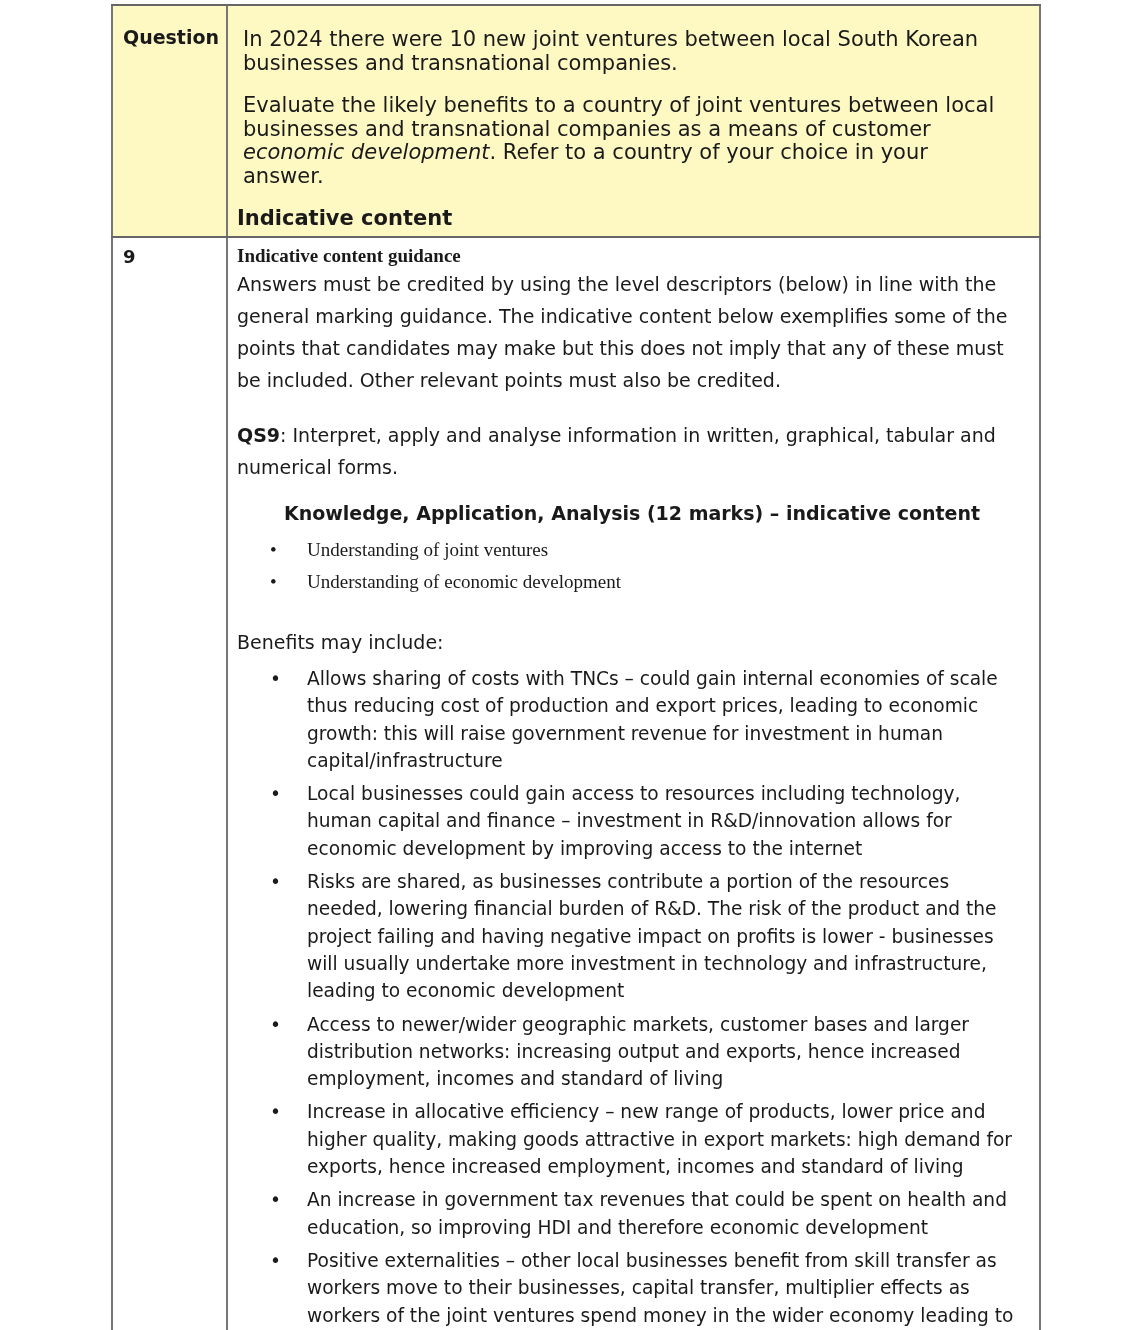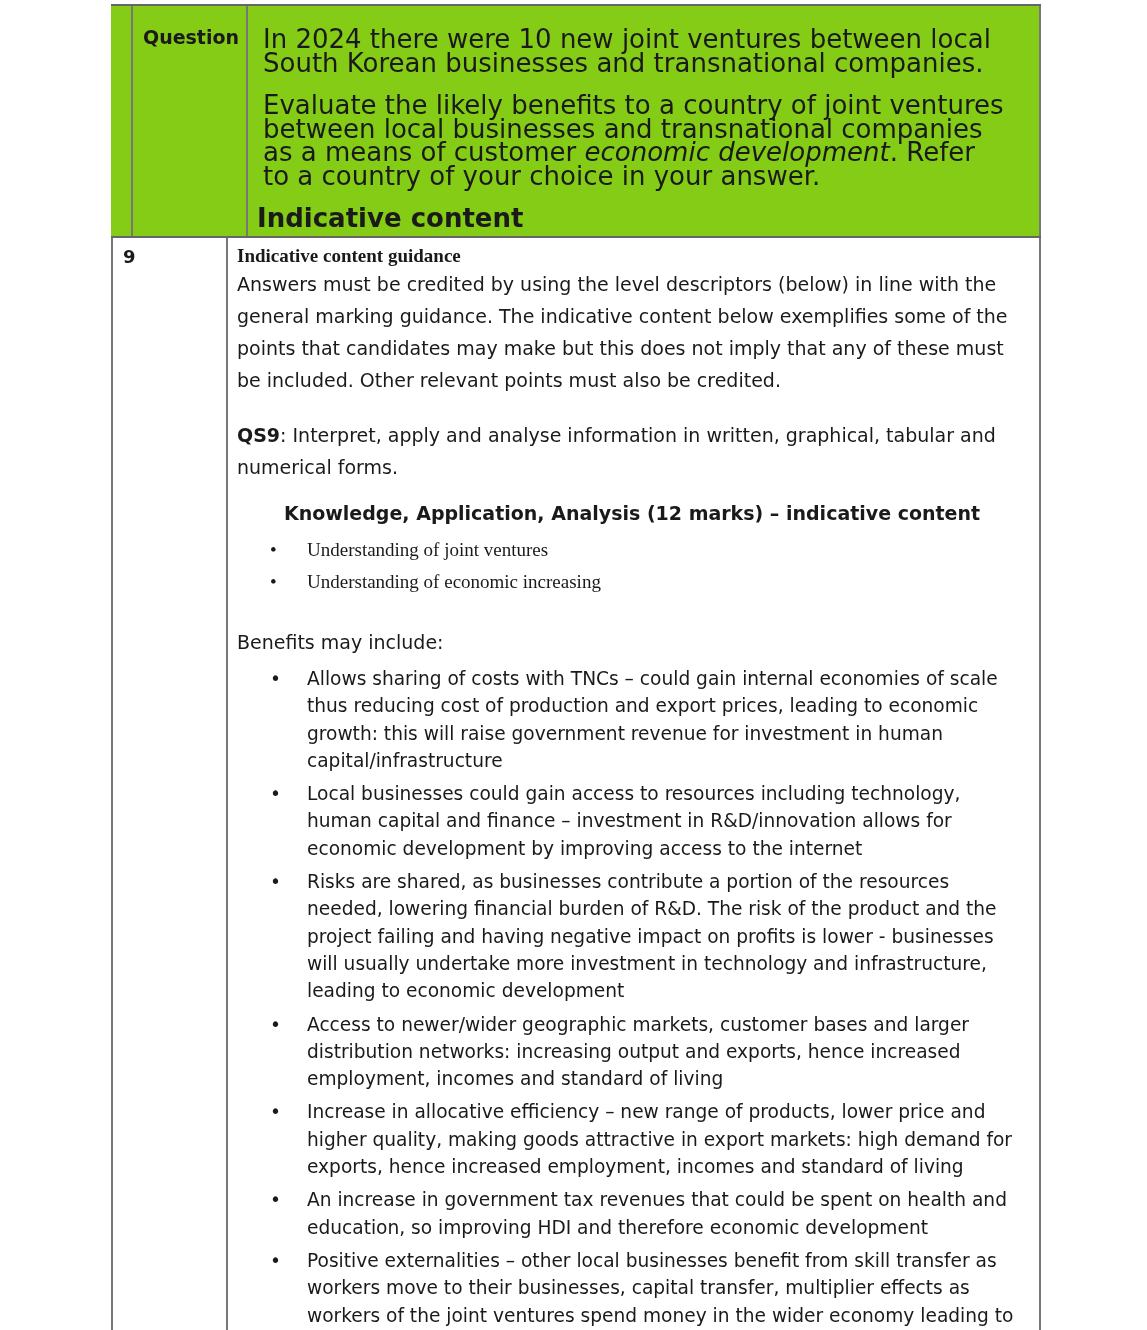--- a/index.html
+++ b/index.html
@@ -2,23 +2,23 @@
 <html><head>
 <meta charset="utf-8">
 <style>
   html, body { margin:0; padding:0; background:#ffffff; }
   body { width:1147px; height:1330px; position:relative; overflow:hidden;
          font-family:"DejaVu Sans", sans-serif; color:#1a1a1a; }
   .table { position:absolute; left:111px; top:4px; width:930px; }
   .row { display:flex; }
   .cell-left { width:117px; flex:0 0 117px; box-sizing:border-box; border-left:2px solid #777; border-right:2px solid #777; }
   .cell-right { flex:1; box-sizing:border-box; border-right:2px solid #777; }
-  .header-row { background:#84cc16; border-top:2px solid #666; border-bottom:2px solid #666; height:230px;padding-left:20px; }
+  .header-row { background:#fef9c3; border-top:2px solid #666; border-bottom:2px solid #666; height:230px; }
   .header-row .cell-left { padding:20px 0 0 10px; font-weight:bold; font-size:19px; }
-  .header-row .cell-right { padding:22px 30px 0 15px; font-size:26px; line-height:23.5px; }
+  .header-row .cell-right { padding:22px 30px 0 15px; font-size:21px; line-height:23.5px; }
   .header-row p { margin:0 0 19px 0; }
   .header-row .ic { font-weight:bold; margin-left:-6px; margin-top:14px; }
   .body-row { height:1100px; }
   .body-row .cell-left { padding:8px 0 0 10px; font-weight:bold; font-size:18px; }
   .body-row .cell-right { padding:6px 10px 0 9px; font-size:19px; }
   .h-bold { font-weight:bold; }
   .para { line-height:32px; margin:0; }
   ul { margin:0; padding:0; list-style:none; }
   li { position:relative; padding-left:70px; }
   li::before { content:"•"; position:absolute; left:33px; top:0; }
@@ -44,21 +44,21 @@
     <div class="cell-right">
       <div class="h-bold" style="line-height:24px;font-family:Liberation Serif, serif;">Indicative content guidance</div>
       <p class="para">Answers must be credited by using the level descriptors (below) in line with the general marking guidance. The indicative content below exemplifies some of the points that candidates may make but this does not imply that any of these must be included. Other relevant points must also be credited.</p>
 
       <p class="para" style="margin-top:23px;"><span class="h-bold">QS9</span><span>: Interpret, apply and analyse information in written, graphical, tabular and numerical forms.</span></p>
 
       <div class="h-bold" style="margin-top:18px; line-height:24px;margin-left:47px;">Knowledge, Application, Analysis (12 marks) – indicative content</div>
 
       <ul class="ul-simple" style="margin-top:9px;font-family:Liberation Serif, serif;">
         <li>Understanding of joint ventures</li>
-        <li>Understanding of economic increasing</li>
+        <li>Understanding of economic development</li>
       </ul>
 
       <div style="margin-top:30px; line-height:28px;">Benefits may include:</div>
 
       <ul class="ul-benefits" style="margin-top:9px;">
         <li>Allows sharing of costs with TNCs – could gain internal economies of scale thus reducing cost of production and export prices, leading to economic growth: this will raise government revenue for investment in human capital/infrastructure</li>
         <li>Local businesses could gain access to resources including technology, human capital and finance – investment in R&amp;D/innovation allows for economic development by improving access to the internet</li>
         <li>Risks are shared, as businesses contribute a portion of the resources needed, lowering financial burden of R&amp;D. The risk of the product and the project failing and having negative impact on profits is lower - businesses will usually undertake more investment in technology and infrastructure, leading to economic development</li>
         <li>Access to newer/wider geographic markets, customer bases and larger distribution networks: increasing output and exports, hence increased employment, incomes and standard of living</li>
         <li>Increase in allocative efficiency – new range of products, lower price and higher quality, making goods attractive in export markets: high demand for exports, hence increased employment, incomes and standard of living</li>

